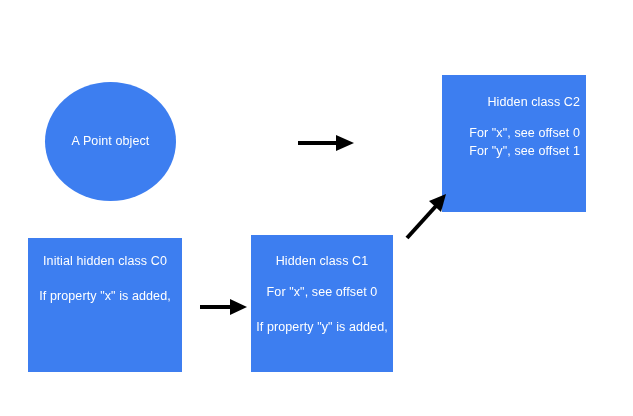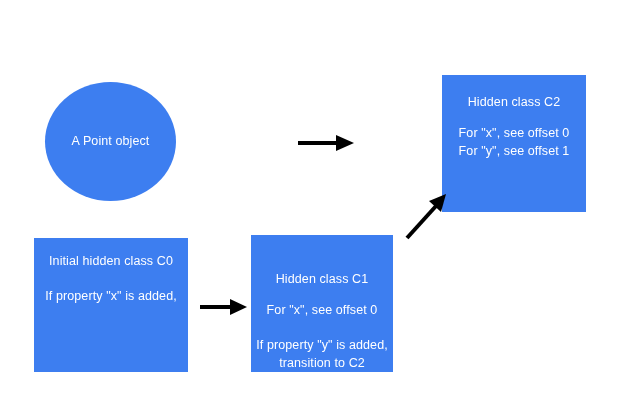--- a/index.html
+++ b/index.html
@@ -59,36 +59,35 @@
 </style>
 </head>
 <body>
 
 <div id="canvas">
 
   <div class="node circle-node" style="left:45px; top:82px; width:131px; height:119px;">
     <span class="node-line">A Point object</span>
   </div>
 
-  <div class="node box-node" style="left:34px; top:238px; width:154px; height:134px; padding:14px 8px 0 8px;">
+  <div class="node box-node" style="left:28px; top:238px; width:154px; height:134px; padding:14px 8px 0 8px;">
     <span class="node-line">Initial hidden class C0</span>
     <span class="spacer-md"></span>
     <span class="node-line">If property "x" is added,</span>
   </div>
 
-  <div class="node box-node" style="left:251px; top:235px; width:142px; height:137px; padding:17px 6px 0 6px;justify-content:flex-end;">
+  <div class="node box-node" style="left:251px; top:235px; width:142px; height:137px; padding:17px 6px 0 6px;">
     <span class="node-line">Hidden class C1</span>
     <span class="spacer-sm"></span>
     <span class="node-line">For "x", see offset 0</span>
     <span class="spacer-md"></span>
     <span class="node-line">If property "y" is added,</span>
-    <span class="node-line">transition to C2</span>
   </div>
 
-  <div class="node box-node" style="left:442px; top:75px; width:144px; height:137px; padding:18px 6px 0 6px;">
+  <div class="node box-node" style="left:442px; top:75px; width:144px; height:137px; padding:18px 6px 0 6px;align-items:flex-end;">
     <span class="node-line">Hidden class C2</span>
     <span class="spacer-sm"></span>
     <span class="node-line">For "x", see offset 0</span>
     <span class="node-line">For "y", see offset 1</span>
   </div>
 
   <svg class="arrow-svg" style="left:298px; top:130px;" width="60" height="26" viewBox="0 0 60 26">
     <line class="arrow-path" x1="0" y1="13" x2="40" y2="13" stroke-width="4"></line>
     <polygon class="arrow-head" points="38,5 56,13 38,21"></polygon>
   </svg>

